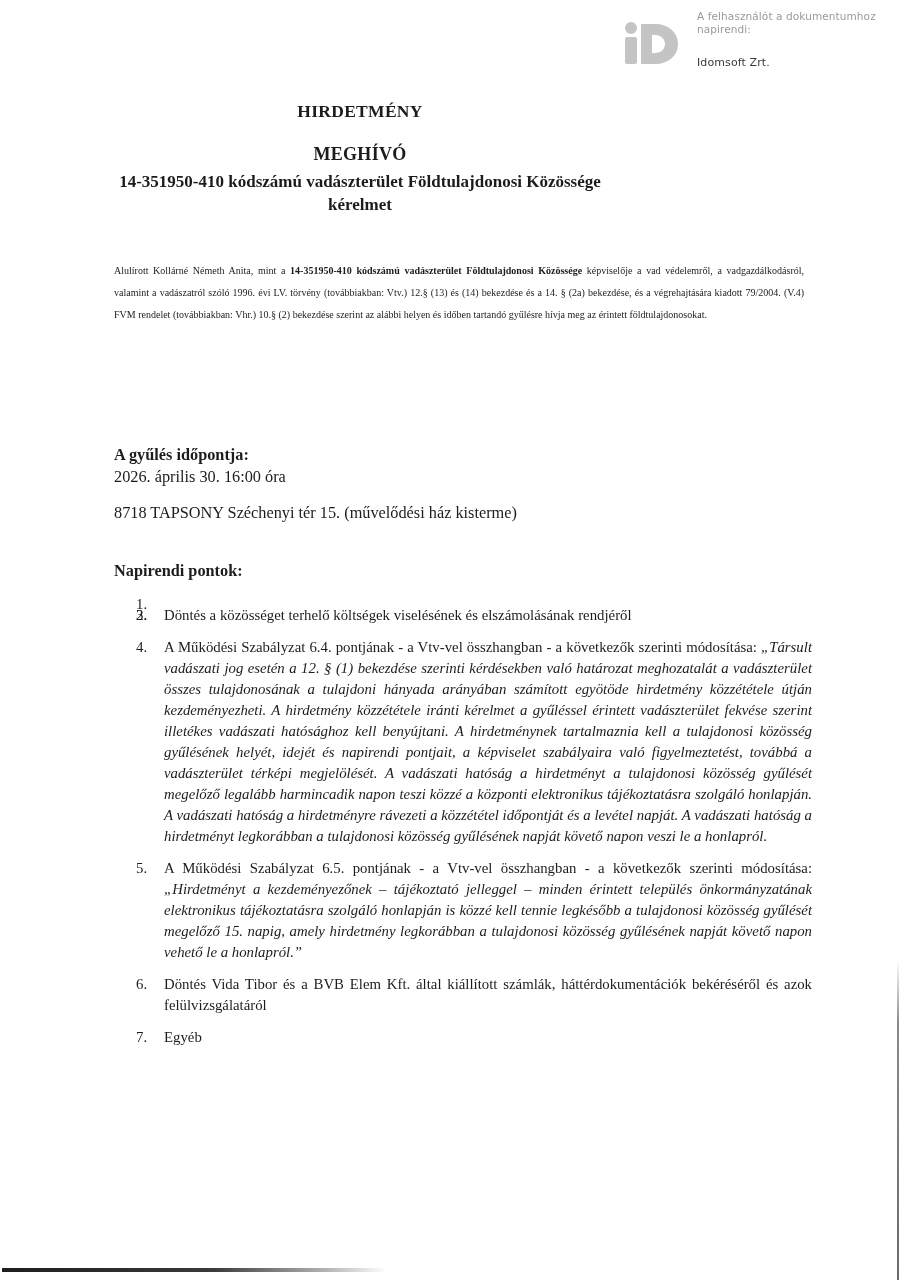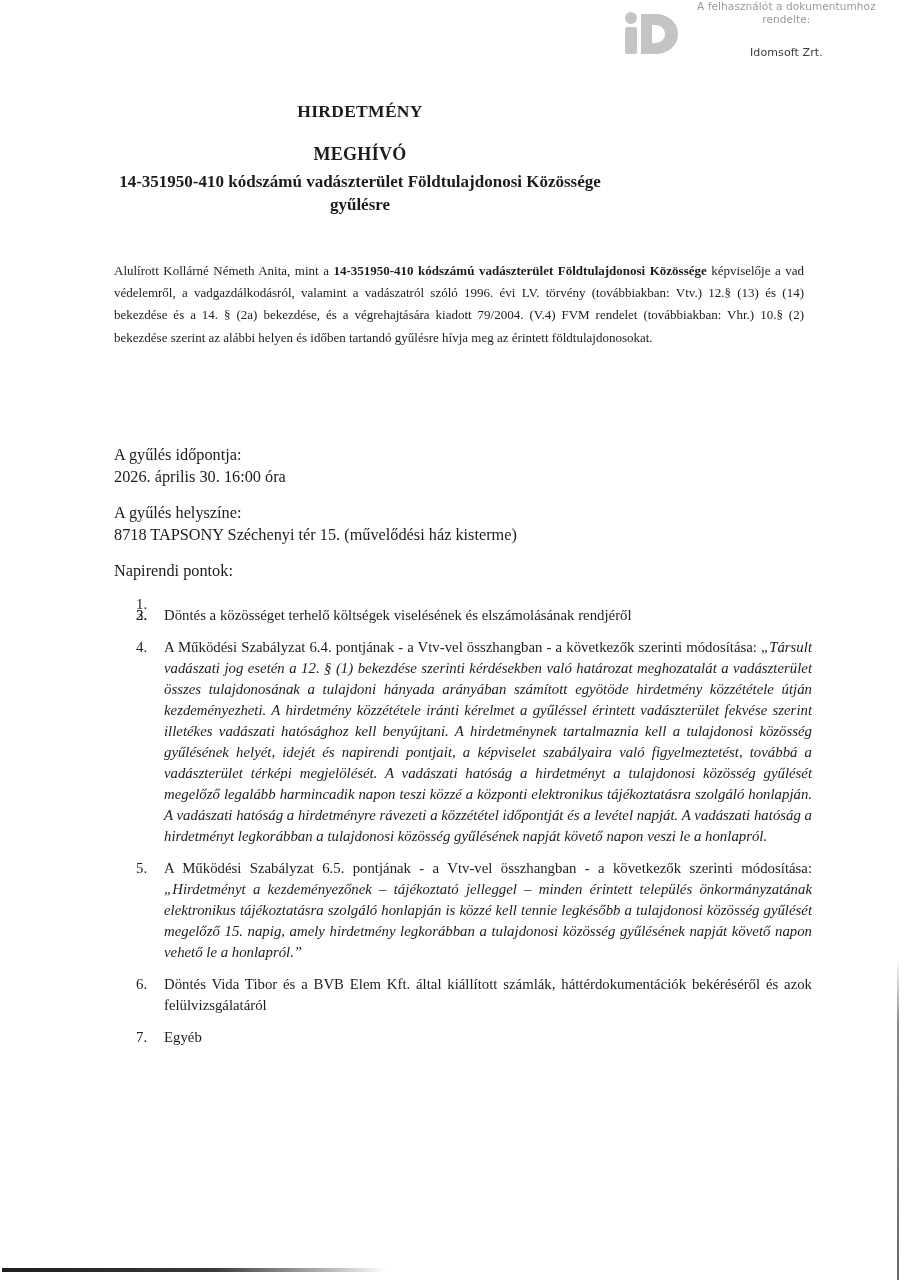--- a/index.html
+++ b/index.html
@@ -12,24 +12,23 @@
       height: 1280px;
       position: relative;
       overflow: hidden;
       font-family: "Liberation Serif", "DejaVu Serif", serif;
       color: #1c1c1c;
     }
     
     .stamp {
       position: absolute;
       left: 622px;
-      top: 4px;
+      top: 14px;
       width: 280px;
       height: 60px;
-      text-align: center;
     }
     .stamp-logo {
       position: absolute;
       left: 0;
       top: 6px;
       width: 58px;
       height: 46px;
     }
     .stamp-text {
       position: absolute;
@@ -59,36 +58,36 @@
     }
     .t-hird { top: 101px; font-size: 17.5px; letter-spacing: 0.3px; }
     .t-megh { top: 144px; font-size: 18px; letter-spacing: 0.3px; }
     .t-sub  { top: 170px; font-size: 17px; line-height: 23px; }
 
     .intro {
       position: absolute;
       left: 114px;
       top: 260px;
       width: 690px;
-      font-size: 13px;
+      font-size: 10px;
       line-height: 22.2px;
       text-align: justify;
     }
     .intro b { font-weight: bold; }
 
     .section {
       position: absolute;
       left: 114px;
       font-size: 16.3px;
       line-height: 22px;
     }
-    .section .lbl { font-weight: normal; display: block; }
+    .section .lbl { font-weight: bold; display: block; }
     .sec-time  { top: 444px; }
     .sec-place { top: 502px; }
-    .sec-agenda { top: 560px; font-weight: normal; }
+    .sec-agenda { top: 560px; font-weight: bold; }
 
     .agenda {
       position: absolute;
       left: 134px;
       top: 594px;
       width: 678px;
       margin: 0;
       padding: 0;
       list-style: none;
       font-size: 14.8px;
@@ -128,40 +127,39 @@
 <body>
 
 <div class="stamp">
   <svg class="stamp-logo" viewBox="0 0 58 46">
     <circle cx="9" cy="8" r="6" fill="#c4c4c4"></circle>
     <rect x="3" y="17" width="12" height="27" rx="2" fill="#c4c4c4"></rect>
     <path d="M19 4 H33 C46 4 56 12 56 24 C56 36 46 44 33 44 H19 Z M30 15 V33 H33 C39 33 43 29 43 24 C43 19 39 15 33 15 Z" fill="#c4c4c4" fill-rule="evenodd"></path>
   </svg>
   <div class="stamp-text">
     <span class="l1">A felhasználót a dokumentumhoz</span>
-    <span class="l2">rendelte:</span>
+    <span class="l2">napirendi:</span>
     <span class="company">Idomsoft Zrt.</span>
   </div>
 </div>
 
 <div class="center-title t-hird">HIRDETMÉNY</div>
 <div class="center-title t-megh">MEGHÍVÓ</div>
 <div class="center-title t-sub">
   <span>14-351950-410 kódszámú vadászterület Földtulajdonosi Közössége</span><br>
-  <span>gyűlésre</span>
+  <span>kérelmet</span>
 </div>
 
 <div class="intro"><span>Alulírott Kollárné Németh Anita, mint a </span><b>14-351950-410 kódszámú vadászterület Földtulajdonosi Közössége</b><span> képviselője a vad védelemről, a vadgazdálkodásról, valamint a vadászatról szóló 1996. évi LV. törvény (továbbiakban: Vtv.) 12.§ (13) és (14) bekezdése és a 14. § (2a) bekezdése, és a végrehajtására kiadott 79/2004. (V.4) FVM rendelet (továbbiakban: Vhr.) 10.§ (2) bekezdése szerint az alábbi helyen és időben tartandó gyűlésre hívja meg az érintett földtulajdonosokat.</span></div>
 
 <div class="section sec-time">
   <span class="lbl">A gyűlés időpontja:</span>
   <span>2026. április 30. 16:00 óra</span>
 </div>
 <div class="section sec-place">
-  <span class="lbl">A gyűlés helyszíne:</span>
   <span>8718 TAPSONY Széchenyi tér 15. (művelődési ház kisterme)</span>
 </div>
 <div class="section sec-agenda">Napirendi pontok:</div>
 
 <ol class="agenda">
   <li>
     <span class="num">1.</span>
   </li>
   <li>
     <span class="num">2.</span>

